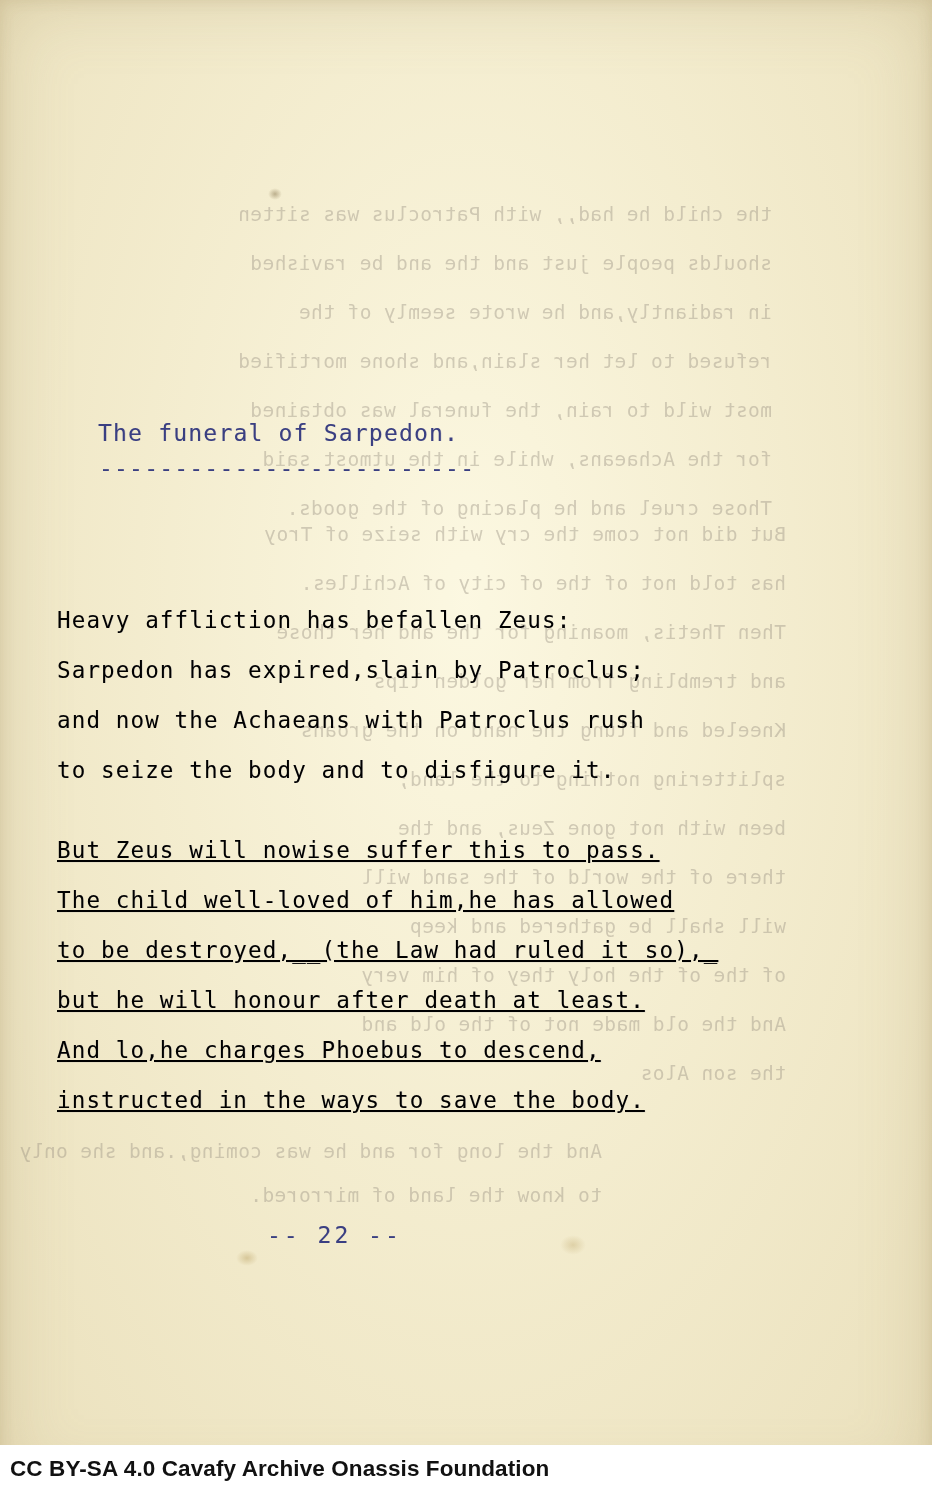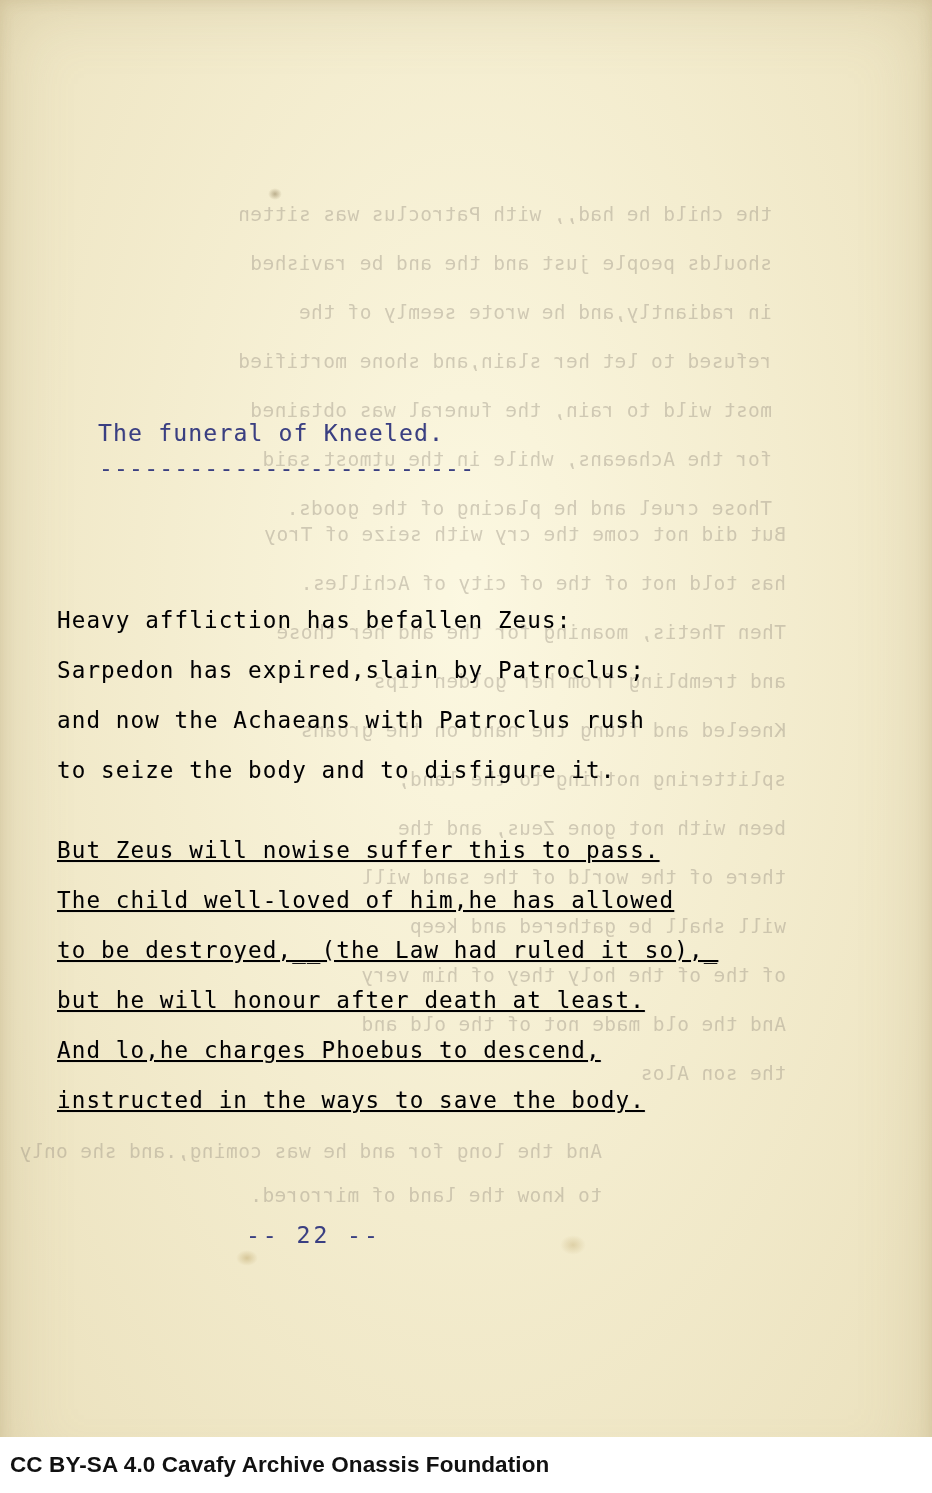--- a/index.html
+++ b/index.html
@@ -97,34 +97,34 @@
     letter-spacing: 1.15px;
     line-height: 50px;
     color: #000000;
     font-family: "DejaVu Sans Mono", monospace;
     white-space: pre;
     text-shadow: 0.4px 0.3px 0 rgba(60,60,120,0.22);
   }
   .stanza-1 { top: 595px; }
   .stanza-2 { top: 825px; text-decoration: underline; }
   .page-number {
-    left: 246px;
+    left: 267px;
     top: 1222px;
     font-size: 23px;
     letter-spacing: 3px;
     color: #3a3f82;
     text-shadow: 0.4px 0.3px 0 rgba(60,60,120,0.22);
   }
 
   .footer-bar {
     position: absolute;
     left: 0;
     bottom: 0;
     width: 932px;
-    height: 56px;
+    height: 48px;
     background: #ffffff;
     display: flex;
     align-items: center;
   }
   .footer-text {
     padding-left: 10px;
     font-family: "Liberation Sans", sans-serif;
     font-size: 22.5px;
     font-weight: bold;
     color: #111111;
@@ -159,21 +159,21 @@
 been with not gone Zeus, and the
 there of the world of the sand will
 will shall be gathered and keep
 of the of the holy they of him very
 And the old made not of the old and
 the son Alos</div>
     <div class="bl-block bleed-foot">And the long for and he was coming,.and she only
 to know the land of mirrored.</div>
   </div>
 
-  <div class="typed title">The funeral of Kneeled.</div>
+  <div class="typed title">The funeral of Sarpedon.</div>
   <div class="title-rule">-------------------------</div>
 
   <div class="stanza stanza-1">Heavy affliction has befallen Zeus:
 Sarpedon has expired,slain by Patroclus;
 and now the Achaeans with Patroclus rush
 to seize the body and to disfigure it.</div>
   <div class="stanza stanza-2">But Zeus will nowise suffer this to pass.
 The child well-loved of him,he has allowed
 to be destroyed,__(the Law had ruled it so),_
 but he will honour after death at least.

